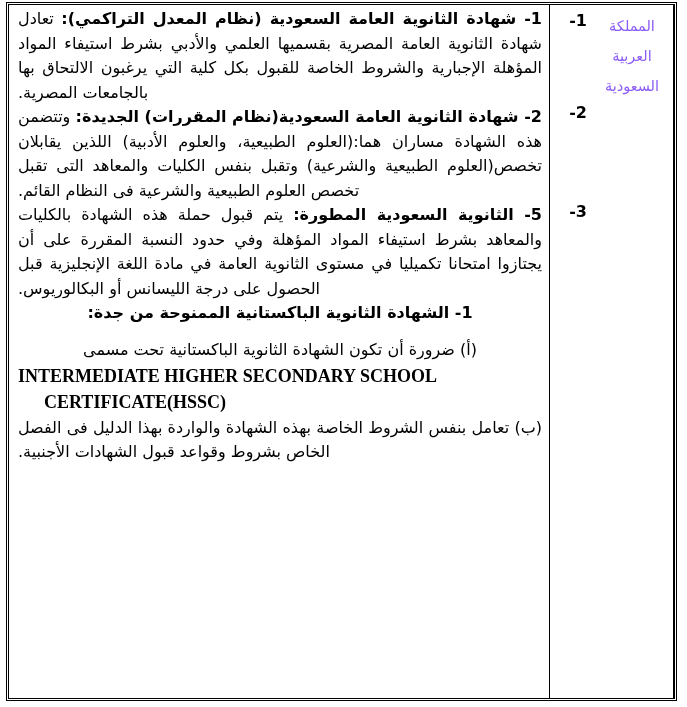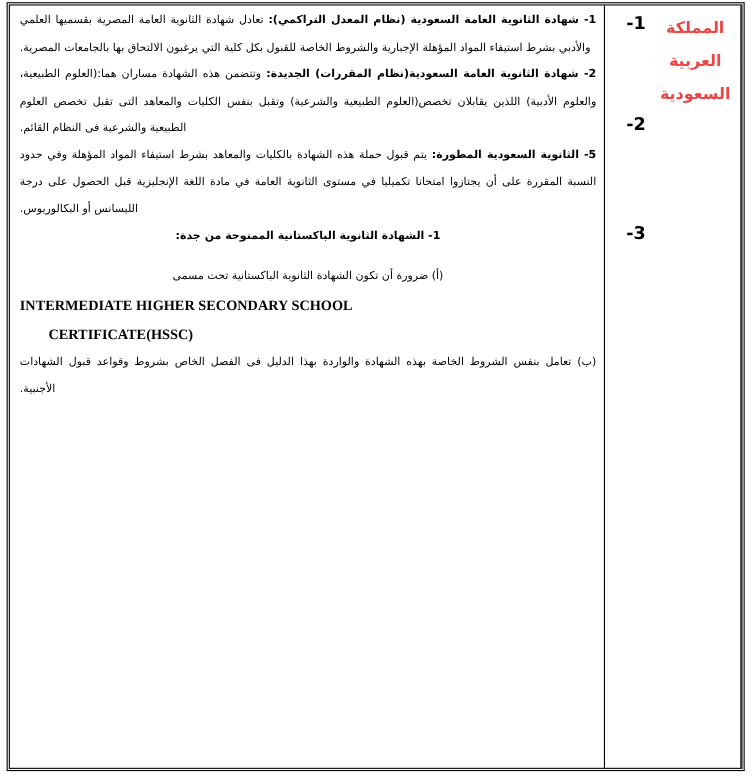--- a/index.html
+++ b/index.html
@@ -42,23 +42,23 @@
     flex: 0 0 83px;
     box-sizing: border-box;
     border-inline-start: 1px solid #000000;
     padding: 6px 4px 0 4px;
     text-align: center;
     direction: rtl;
   }
   .country-name {
     font-family: "DejaVu Sans", "Liberation Sans", sans-serif;
     font-size: 14.5px;
-    font-weight: 700;
+    font-weight: 400;
     line-height: 30px;
-    color: #ef4444;
+    color: #8b5cf6;
     letter-spacing: 0px;
   }
 
   
   .col-numbers {
     flex: 0 0 42px;
     box-sizing: border-box;
     border-inline-start: 1px solid #000000;
     position: relative;
     direction: ltr;
@@ -77,40 +77,40 @@
   
   .col-body {
     flex: 1 1 auto;
     box-sizing: border-box;
     padding: 2px 7px 4px 9px;
     direction: rtl;
   }
 
   .para {
     font-family: "DejaVu Sans", "Liberation Sans", sans-serif;
-    font-size: 10px;
+    font-size: 16px;
     line-height: 24.5px;
     color: #000000;
     text-align: justify;
     text-align-last: left;
     margin: 0;
     direction: rtl;
     unicode-bidi: isolate;
   }
   .para .hd {
     font-weight: 700;
   }
   .para.tight {
     line-height: 24px;
   }
 
   .latin-block {
     font-family: "Liberation Serif", "DejaVu Serif", serif;
     font-weight: 700;
-    font-size: 13px;
+    font-size: 18px;
     line-height: 26px;
     color: #000000;
     direction: ltr;
     text-align: left;
     unicode-bidi: isolate;
     margin: 1px 0 1px 0;
   }
   .latin-block .ln2 {
     display: block;
     padding-left: 26px;

